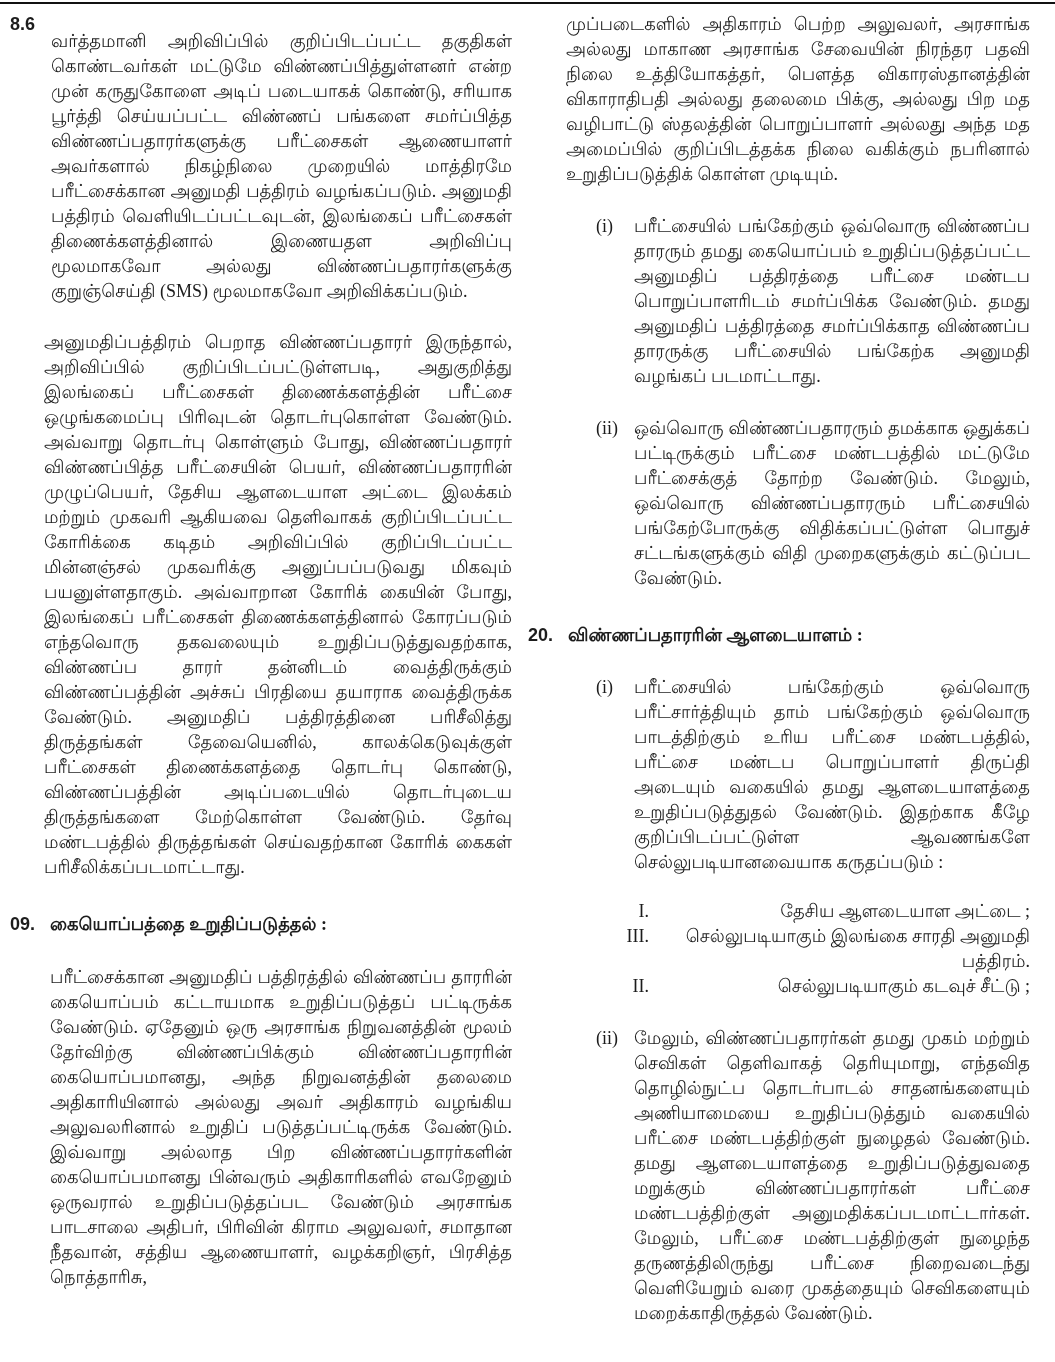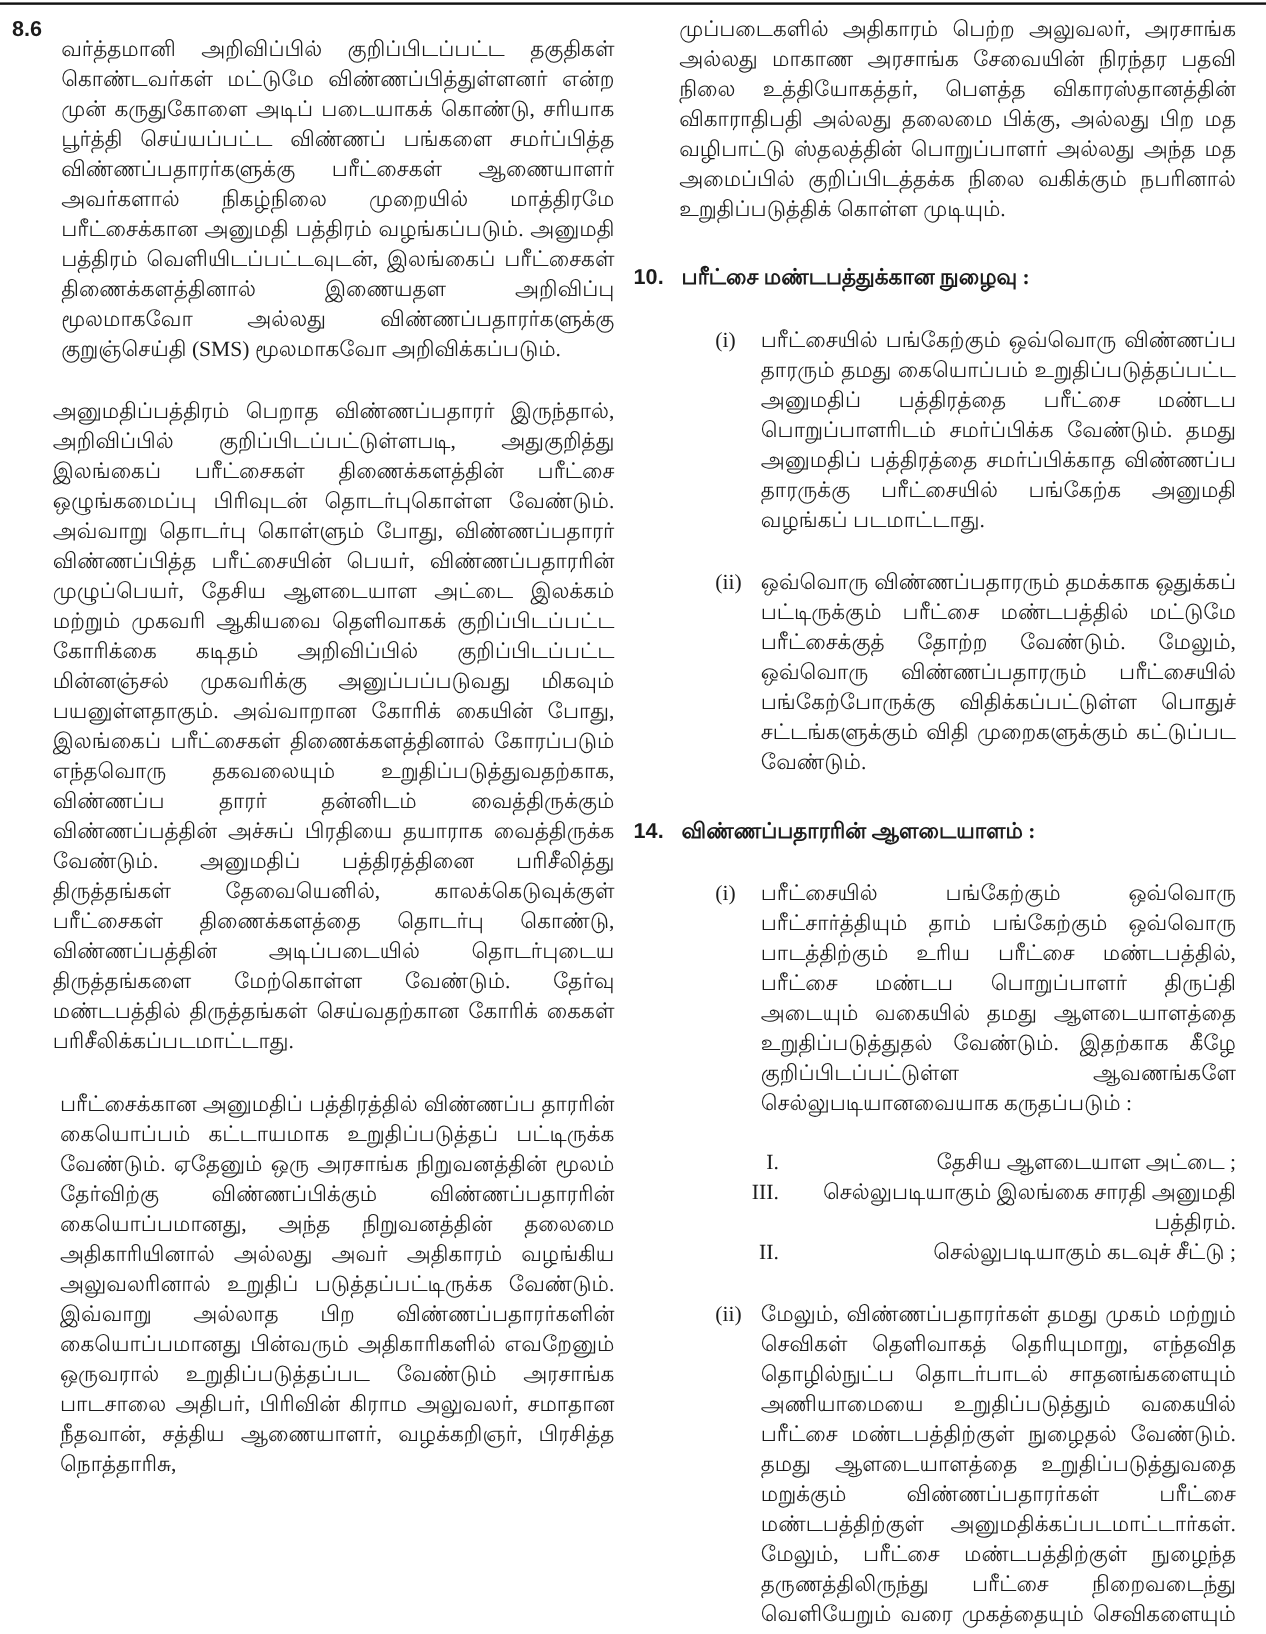--- a/index.html
+++ b/index.html
@@ -99,46 +99,46 @@
 
     <div class="col">
 
       <div class="clause">
         <div class="clause-num">8.6</div>
         <div class="clause-body justified">வர்த்தமானி அறிவிப்பில் குறிப்பிடப்பட்ட தகுதிகள் கொண்டவர்கள் மட்டுமே விண்ணப்பித்துள்ளனர் என்ற முன் கருதுகோளை அடிப் படையாகக் கொண்டு, சரியாக பூர்த்தி செய்யப்பட்ட விண்ணப் பங்களை சமர்ப்பித்த விண்ணப்பதாரர்களுக்கு பரீட்சைகள் ஆணையாளர் அவர்களால் நிகழ்நிலை முறையில் மாத்திரமே பரீட்சைக்கான அனுமதி பத்திரம் வழங்கப்படும். அனுமதி பத்திரம் வெளியிடப்பட்டவுடன், இலங்கைப் பரீட்சைகள் திணைக்களத்தினால் இணையதள அறிவிப்பு மூலமாகவோ அல்லது விண்ணப்பதாரர்களுக்கு குறுஞ்செய்தி (SMS) மூலமாகவோ அறிவிக்கப்படும்.</div>
       </div>
 
       <div class="follow-para justified">அனுமதிப்பத்திரம் பெறாத விண்ணப்பதாரர் இருந்தால், அறிவிப்பில் குறிப்பிடப்பட்டுள்ளபடி, அதுகுறித்து இலங்கைப் பரீட்சைகள் திணைக்களத்தின் பரீட்சை ஒழுங்கமைப்பு பிரிவுடன் தொடர்புகொள்ள வேண்டும். அவ்வாறு தொடர்பு கொள்ளும் போது, விண்ணப்பதாரர் விண்ணப்பித்த பரீட்சையின் பெயர், விண்ணப்பதாரரின் முழுப்பெயர், தேசிய ஆளடையாள அட்டை இலக்கம் மற்றும் முகவரி ஆகியவை தெளிவாகக் குறிப்பிடப்பட்ட கோரிக்கை கடிதம் அறிவிப்பில் குறிப்பிடப்பட்ட மின்னஞ்சல் முகவரிக்கு அனுப்பப்படுவது மிகவும் பயனுள்ளதாகும். அவ்வாறான கோரிக் கையின் போது, இலங்கைப் பரீட்சைகள் திணைக்களத்தினால் கோரப்படும் எந்தவொரு தகவலையும் உறுதிப்படுத்துவதற்காக, விண்ணப்ப தாரர் தன்னிடம் வைத்திருக்கும் விண்ணப்பத்தின் அச்சுப் பிரதியை தயாராக வைத்திருக்க வேண்டும். அனுமதிப் பத்திரத்தினை பரிசீலித்து திருத்தங்கள் தேவையெனில், காலக்கெடுவுக்குள் பரீட்சைகள் திணைக்களத்தை தொடர்பு கொண்டு, விண்ணப்பத்தின் அடிப்படையில் தொடர்புடைய திருத்தங்களை மேற்கொள்ள வேண்டும். தேர்வு மண்டபத்தில் திருத்தங்கள் செய்வதற்கான கோரிக் கைகள் பரிசீலிக்கப்படமாட்டாது.</div>
 
+      <div class="section-heading">
+        <div class="section-num">09.</div>
+        <div class="section-title">கையொப்பத்தை உறுதிப்படுத்தல் :</div>
+      </div>
 
       <div class="section-para justified">பரீட்சைக்கான அனுமதிப் பத்திரத்தில் விண்ணப்ப தாரரின் கையொப்பம் கட்டாயமாக உறுதிப்படுத்தப் பட்டிருக்க வேண்டும். ஏதேனும் ஒரு அரசாங்க நிறுவனத்தின் மூலம் தேர்விற்கு விண்ணப்பிக்கும் விண்ணப்பதாரரின் கையொப்பமானது, அந்த நிறுவனத்தின் தலைமை அதிகாரியினால் அல்லது அவர் அதிகாரம் வழங்கிய அலுவலரினால் உறுதிப் படுத்தப்பட்டிருக்க வேண்டும். இவ்வாறு அல்லாத பிற விண்ணப்பதாரர்களின் கையொப்பமானது பின்வரும் அதிகாரிகளில் எவறேனும் ஒருவரால் உறுதிப்படுத்தப்பட வேண்டும் அரசாங்க பாடசாலை அதிபர், பிரிவின் கிராம அலுவலர், சமாதான நீதவான், சத்திய ஆணையாளர், வழக்கறிஞர், பிரசித்த நொத்தாரிசு,</div>
 
     </div>
 
     <div class="col">
 
       <div class="continuation justified">முப்படைகளில் அதிகாரம் பெற்ற அலுவலர், அரசாங்க அல்லது மாகாண அரசாங்க சேவையின் நிரந்தர பதவி நிலை உத்தியோகத்தர், பௌத்த விகாரஸ்தானத்தின் விகாராதிபதி அல்லது தலைமை பிக்கு, அல்லது பிற மத வழிபாட்டு ஸ்தலத்தின் பொறுப்பாளர் அல்லது அந்த மத அமைப்பில் குறிப்பிடத்தக்க நிலை வகிக்கும் நபரினால் உறுதிப்படுத்திக் கொள்ள முடியும்.</div>
 
-      <div class="section-heading">
-        <div class="section-num">10.</div>
-        <div class="section-title">பரீட்சை மண்டபத்துக்கான நுழைவு :</div>
-      </div>
 
       <div class="item">
         <div class="item-marker">(i)</div>
         <div class="item-text justified">பரீட்சையில் பங்கேற்கும் ஒவ்வொரு விண்ணப்ப தாரரும் தமது கையொப்பம் உறுதிப்படுத்தப்பட்ட அனுமதிப் பத்திரத்தை பரீட்சை மண்டப பொறுப்பாளரிடம் சமர்ப்பிக்க வேண்டும். தமது அனுமதிப் பத்திரத்தை சமர்ப்பிக்காத விண்ணப்ப தாரருக்கு பரீட்சையில் பங்கேற்க அனுமதி வழங்கப் படமாட்டாது.</div>
       </div>
 
       <div class="item">
         <div class="item-marker">(ii)</div>
         <div class="item-text justified">ஒவ்வொரு விண்ணப்பதாரரும் தமக்காக ஒதுக்கப் பட்டிருக்கும் பரீட்சை மண்டபத்தில் மட்டுமே பரீட்சைக்குத் தோற்ற வேண்டும். மேலும், ஒவ்வொரு விண்ணப்பதாரரும் பரீட்சையில் பங்கேற்போருக்கு விதிக்கப்பட்டுள்ள பொதுச் சட்டங்களுக்கும் விதி முறைகளுக்கும் கட்டுப்பட வேண்டும்.</div>
       </div>
 
       <div class="section-heading">
-        <div class="section-num">14.</div>
+        <div class="section-num">20.</div>
         <div class="section-title">விண்ணப்பதாரரின் ஆளடையாளம் :</div>
       </div>
 
       <div class="item">
         <div class="item-marker">(i)</div>
         <div class="item-text justified">பரீட்சையில் பங்கேற்கும் ஒவ்வொரு பரீட்சார்த்தியும் தாம் பங்கேற்கும் ஒவ்வொரு பாடத்திற்கும் உரிய பரீட்சை மண்டபத்தில், பரீட்சை மண்டப பொறுப்பாளர் திருப்தி அடையும் வகையில் தமது ஆளடையாளத்தை உறுதிப்படுத்துதல் வேண்டும். இதற்காக கீழே குறிப்பிடப்பட்டுள்ள ஆவணங்களே செல்லுபடியானவையாக கருதப்படும் :</div>
       </div>
 
       <div class="doc-list">
         <div class="doc-row">

